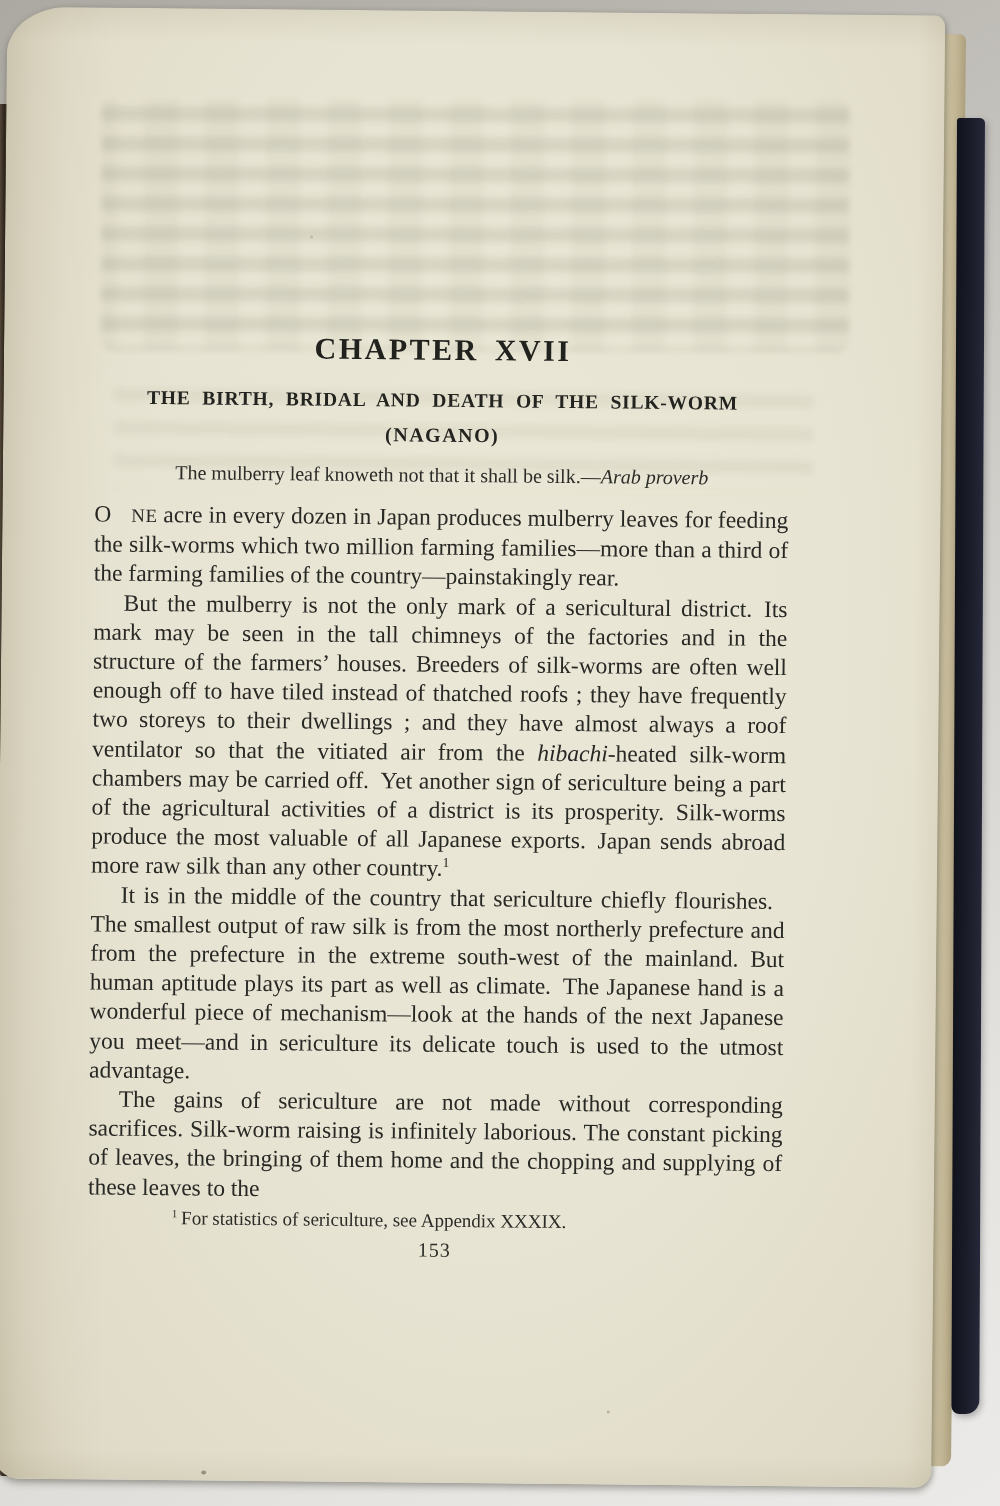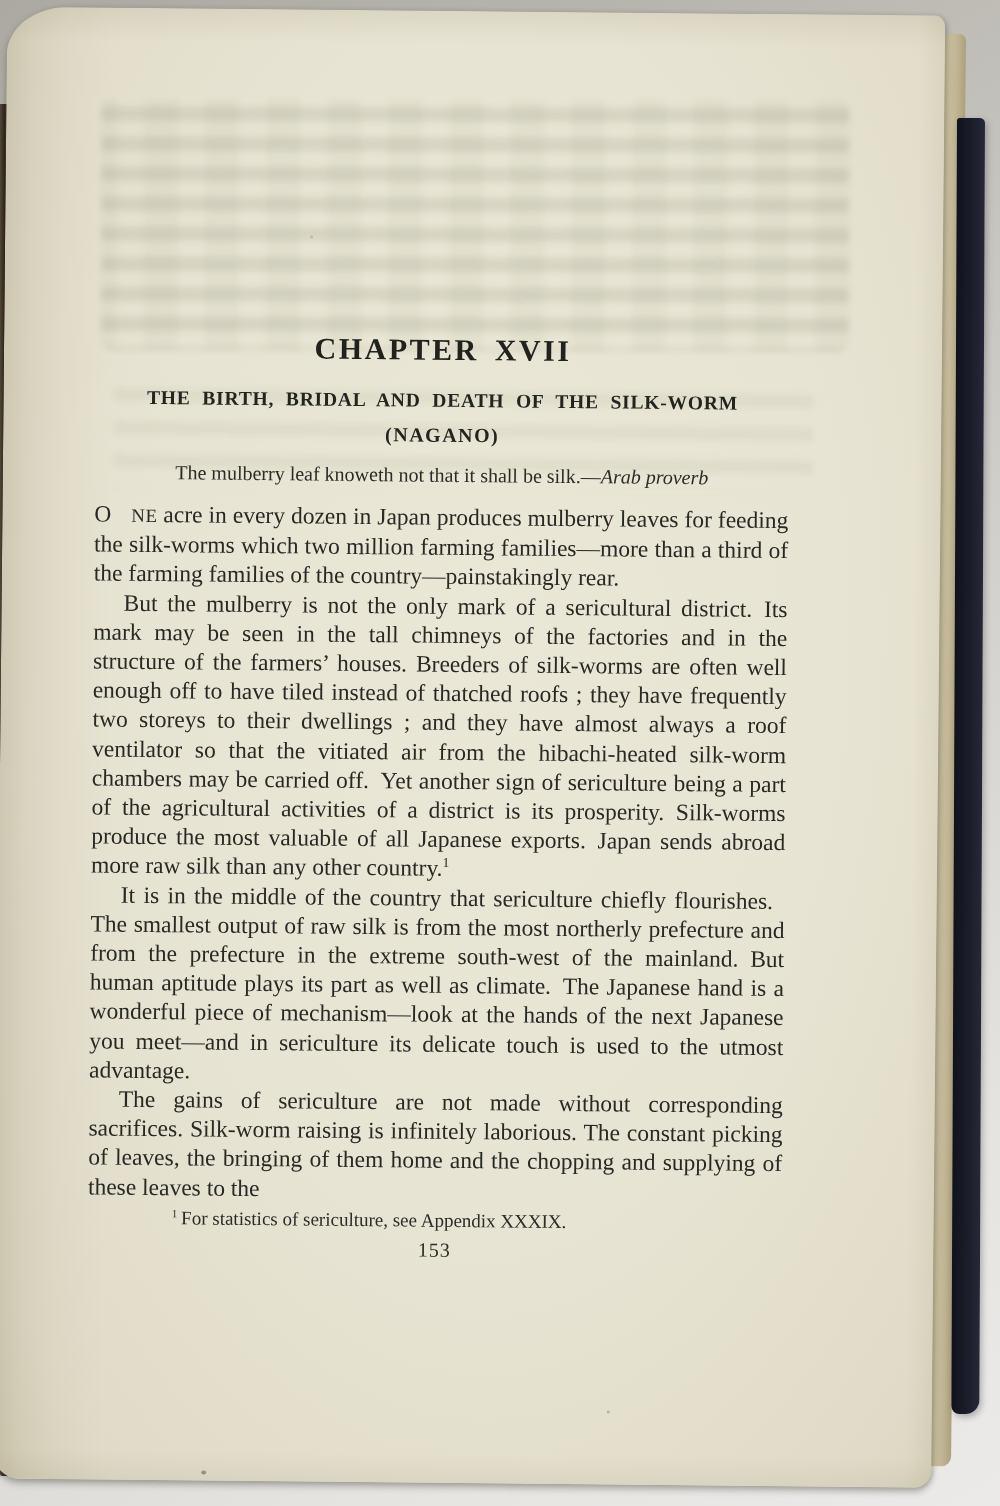--- a/index.html
+++ b/index.html
@@ -82,21 +82,21 @@
   .epigraph {
     font-size: 20px; text-align: center; margin: 0 0 16px 0; color: #2b2b27;
   }
   .epigraph .attr { font-style: italic; }
   .body-text p.body-par {
     font-size: 23.5px; line-height: 29.2px; margin: 0;
     text-align: justify; color: #282824;
   }
   .body-text p.body-par.indent { text-indent: 30px; }
   .seg-sc  { font-size: 0.80em; letter-spacing: 0.5px; margin-left: 20px; }
-  .seg-i   { }
+  .seg-i   { font-style: italic; }
   .seg-sup { vertical-align: super; font-size: 0.58em; line-height: 0; }
   .footnote {
     font-size: 19px; margin: 5px 0 0 84px; color: #2b2b27;
   }
   .footnote .seg-sup { margin-right: 4px; }
   .page-number {
     font-size: 20px; text-align: center; margin-top: 7px; letter-spacing: 1px;
     color: #2b2b27;
   }
   

